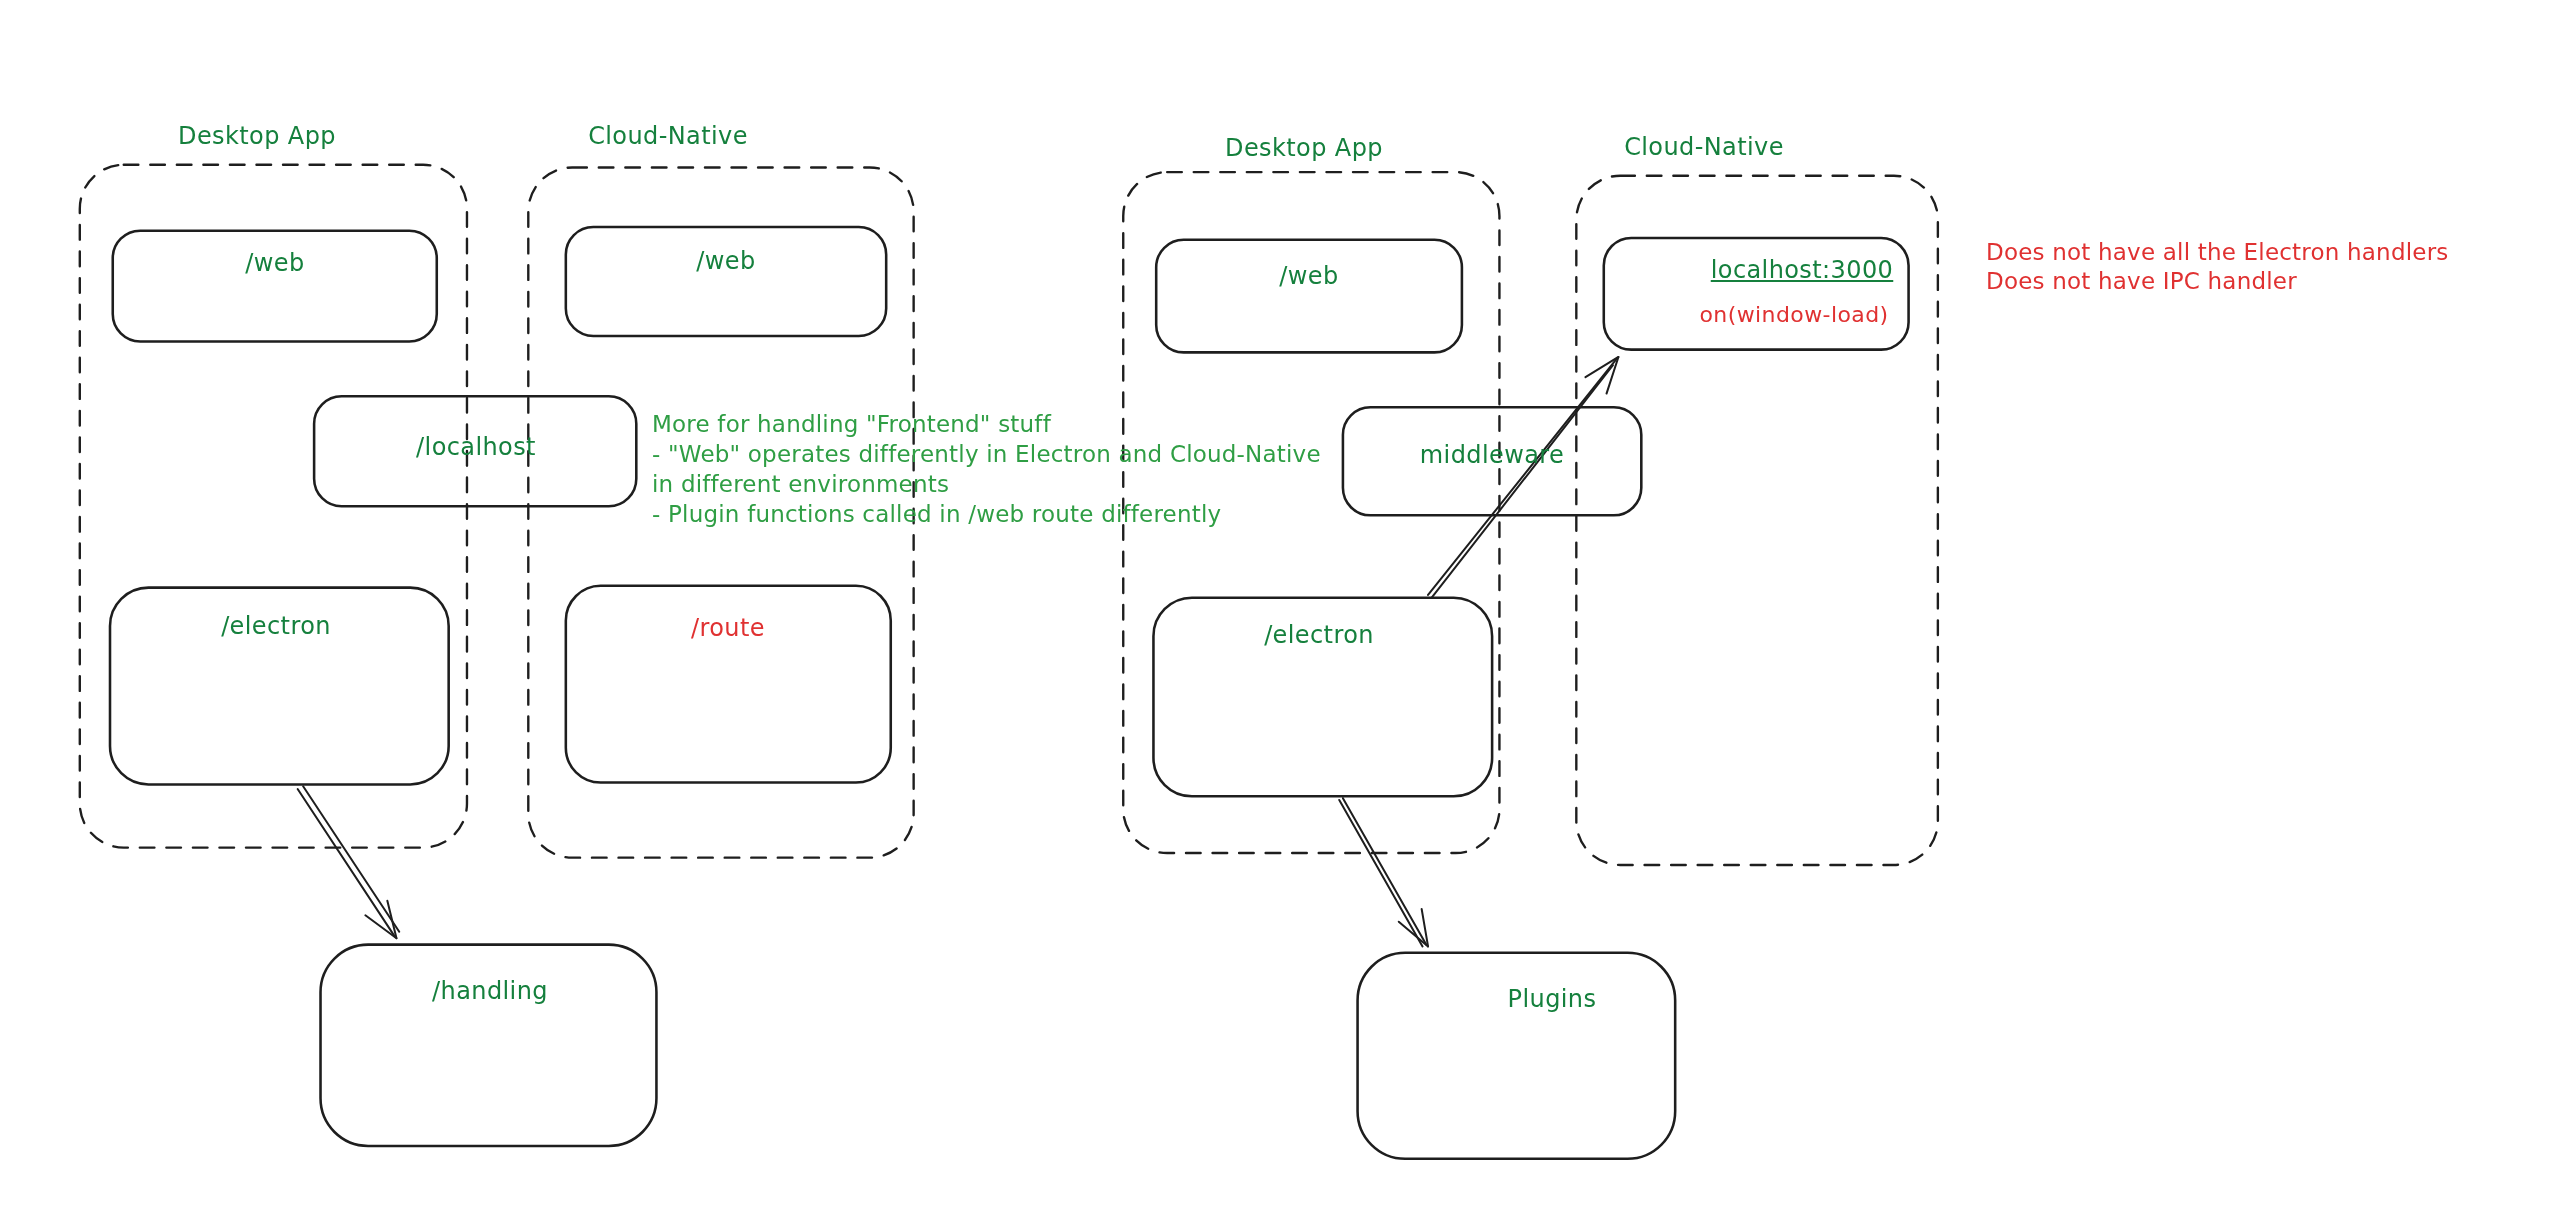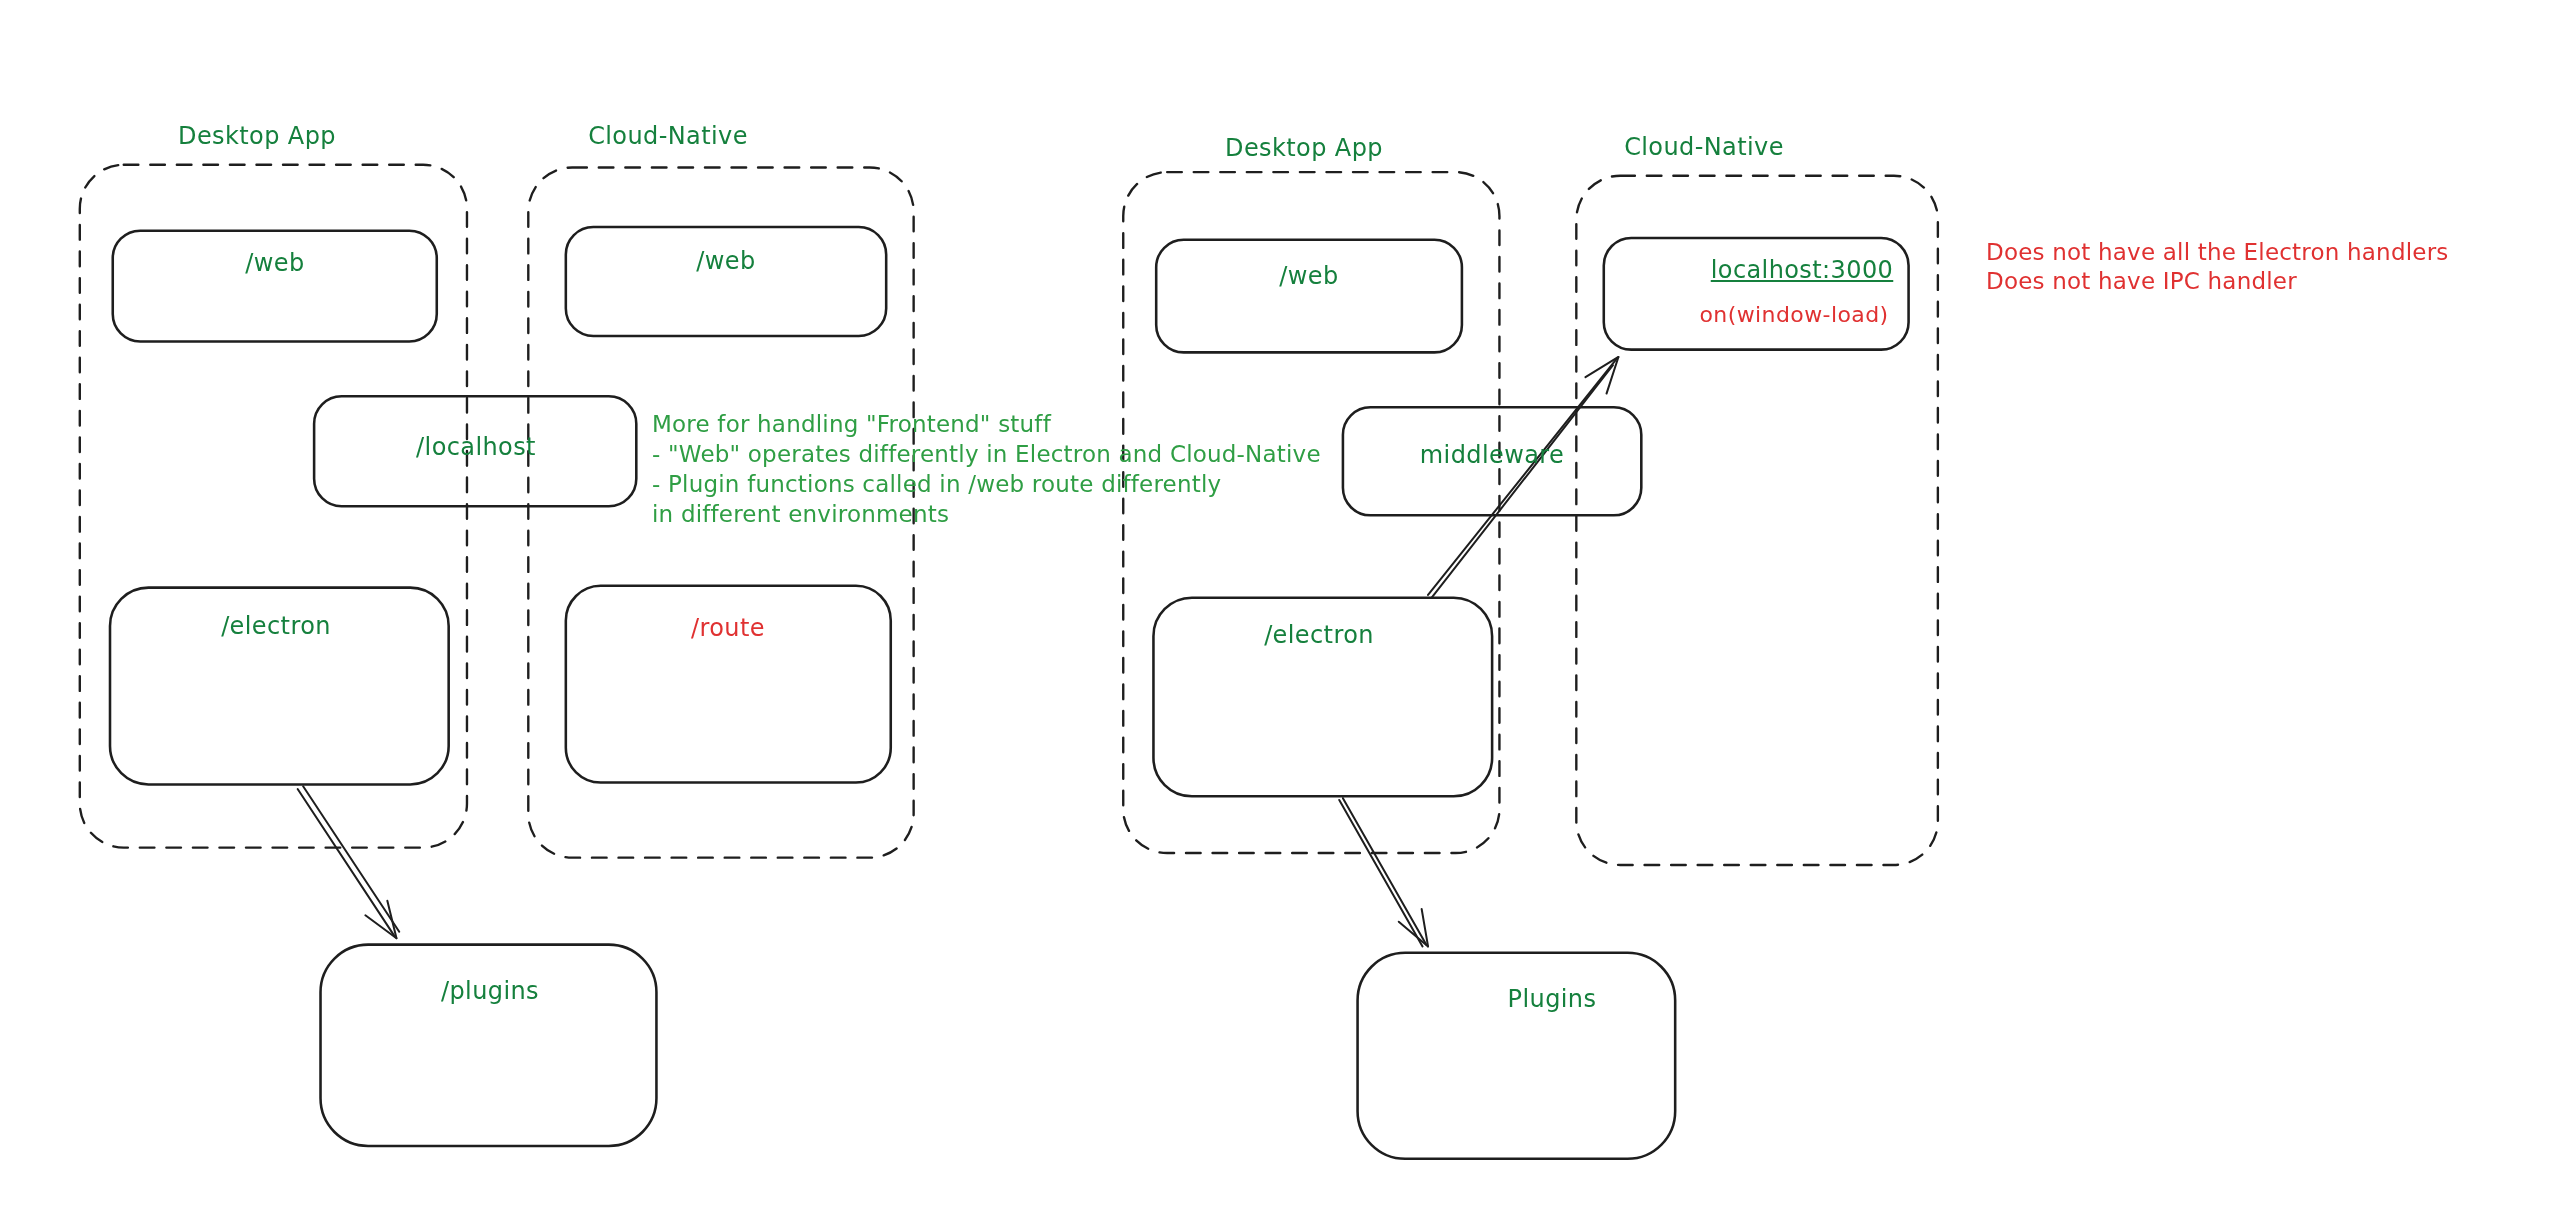--- a/index.html
+++ b/index.html
@@ -100,27 +100,27 @@
   <div class="lbl" style="left:275px; top:263px;">/web</div>
 
   <div class="lbl" style="left:726px; top:261px;">/web</div>
 
   <div class="lbl" style="left:476px; top:447px;">/localhost</div>
 
   <div class="lbl" style="left:276px; top:626px;">/electron</div>
 
   <div class="lbl red" style="left:728px; top:628px;">/route</div>
 
-  <div class="lbl" style="left:490px; top:991px;">/plugins</div>
+  <div class="lbl" style="left:490px; top:991px;">/handling</div>
 
   <div class="note green" style="left:652px; top:409px;">
     <div>More for handling "Frontend" stuff</div>
     <div>- "Web" operates differently in Electron and Cloud-Native</div>
+    <div>in different environments</div>
     <div>- Plugin functions called in /web route differently</div>
-    <div>in different environments</div>
   </div>
 
   <div class="lbl" style="left:1304px; top:148px;">Desktop App</div>
 
   <div class="lbl" style="left:1704px; top:147px;">Cloud-Native</div>
 
   <div class="lbl" style="left:1309px; top:276px;">/web</div>
 
   <div class="lbl" style="left:1492px; top:455px;">middleware</div>
 

